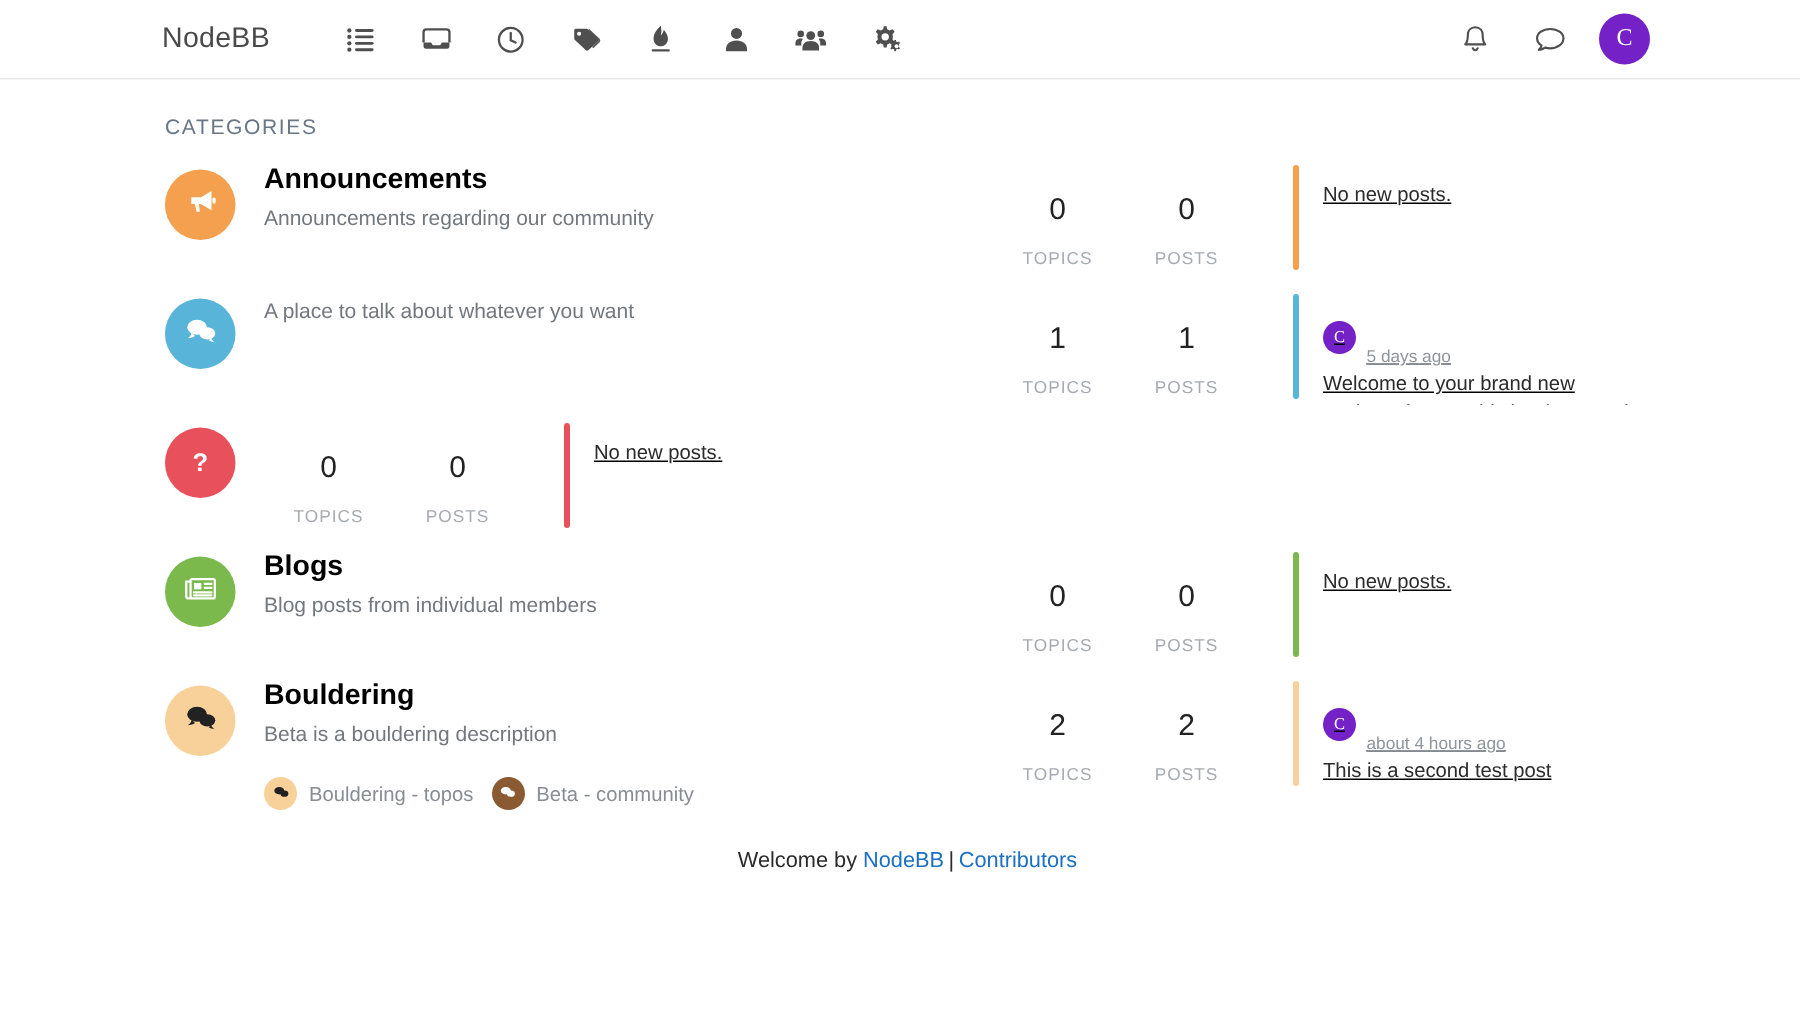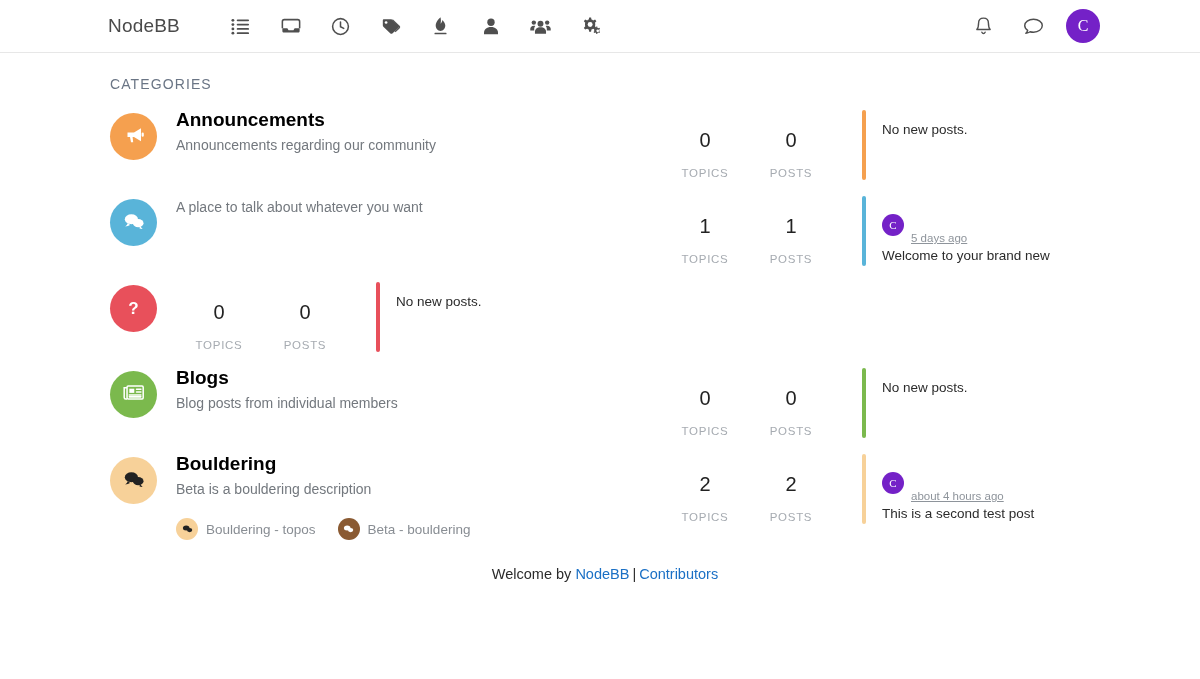--- a/index.html
+++ b/index.html
@@ -85,21 +85,21 @@
   }
   .cat-desc {
     font-size: 14px;
     color: #73787e;
     line-height: 20px;
     margin-top: 3px;
   }
   .subcats {
     display: flex;
     align-items: center;
-    gap: 22px;
+    gap: 12px;
     margin-top: 19px;
   }
   .subcat { display: flex; align-items: center; gap: 8px; cursor: pointer; }
   .subcat-icon {
     width: 22px; height: 22px; border-radius: 50%;
     display: flex; align-items: center; justify-content: center;
   }
   .subcat-label { font-size: 13.5px; color: #888d93; }
 
   .stat-block {
@@ -114,20 +114,21 @@
   }
 
   .teaser {
     width: 238px; flex: 0 0 238px;
     margin-left: 28px;
     padding-left: 20px;
     padding-top: 12px;
     position: relative;
     overflow: hidden;
     height: 76px;
+    text-decoration: underline;
   }
   .teaser-bar {
     position: absolute;
     left: 0; top: 2px;
     width: 4px;
     height: 70px;
     border-radius: 2px;
   }
   .teaser-empty { font-size: 13.5px; color: #2b2b2b; line-height: 20px; }
   .teaser-head { display: flex; align-items: center; gap: 7px; }
@@ -419,21 +420,21 @@
           </div>
           <div class="subcat">
             <div class="subcat-icon" style="background:#8a5a32">
               <span>
                 <svg width="11" height="10" viewBox="0 0 22 20" fill="#ffffff">
                   <ellipse cx="8.4" cy="8.2" rx="6.6" ry="5"></ellipse>
                   <ellipse cx="15.2" cy="12.2" rx="5.3" ry="4.1"></ellipse>
                 </svg>
               </span>
             </div>
-            <span class="subcat-label">Beta - bouldering</span>
+            <span class="subcat-label">Beta - community</span>
           </div>
         </div>
       </div>
       <div class="stat-block">
         <div class="stat-num">2</div>
         <div class="stat-label">TOPICS</div>
       </div>
       <div class="stat-block">
         <div class="stat-num">2</div>
         <div class="stat-label">POSTS</div>

